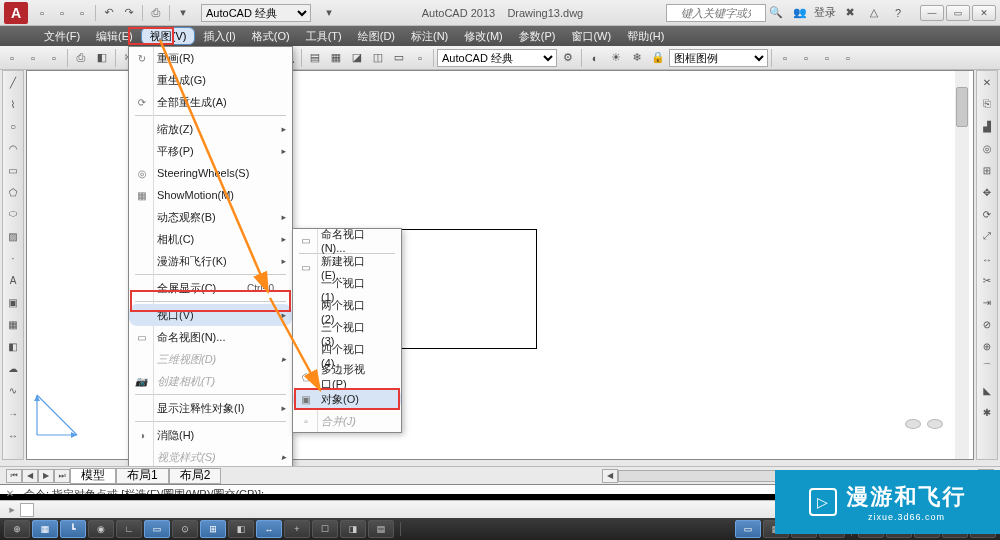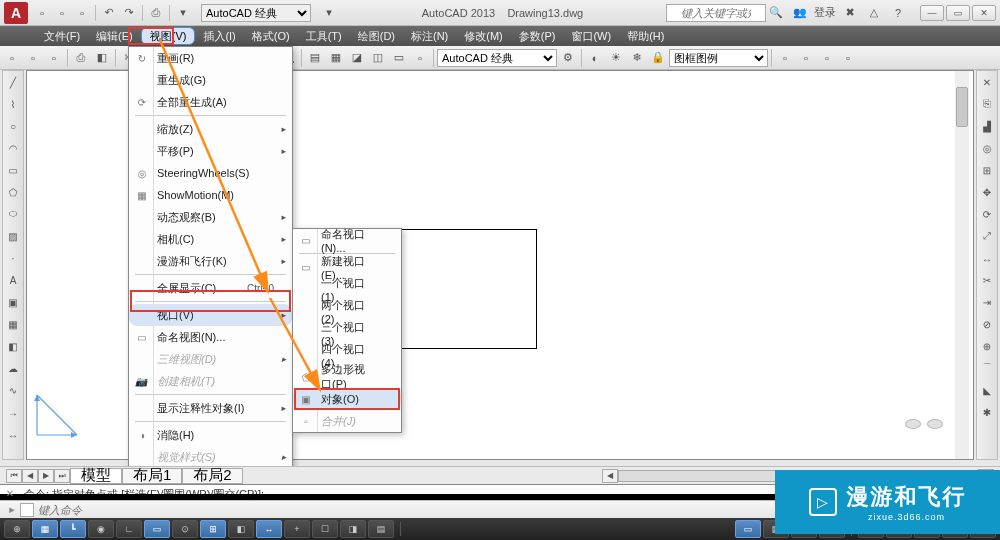--- a/index.html
+++ b/index.html
@@ -55,21 +55,21 @@
 .menu1 { top: 46px; left: 128px; width: 165px; }
 .menu2 { top: 228px; left: 292px; width: 110px; }
 .highlight-box { position: absolute; border: 2px solid #e53935; pointer-events: none; }
 
 
 .arrow-svg { position: absolute; top: 34px; left: 138px; pointer-events: none; }
 
 
 .tabs { position: absolute; left: 0; right: 0; bottom: 56px; height: 18px; background: #eaeaea; display: flex; align-items: center; padding: 0 6px; gap: 0; border-top: 1px solid #bbb; }
 .tab-btn { width: 16px; height: 14px; border: 1px solid #aaa; background: #f0f0f0; font-size: 8px; color: #555; }
-.tab-lbl { padding: 0 10px; height: 16px; display: flex; align-items: center; border: 1px solid #aaa; background: #f6f6f6; font-size: 15px; }
+.tab-lbl { padding: 0 10px; height: 16px; display: flex; align-items: center; border: 1px solid #aaa; background: #f6f6f6; font-size: 12px; }
 .tab-lbl.active { background: #fff; }
 .tab-scroll { flex: 1; }
 
 
 .cmdline { position: absolute; left: 0; right: 0; bottom: 22px; height: 34px; background: #f4f4f4; border-top: 1px solid #888; font-size: 11px; color: #333; }
 .cmd-history { padding: 2px 24px; line-height: 14px; color: #333; background: #fdfdfd; border-bottom: 7px solid #000000; height: 16px; overflow: hidden; white-space: nowrap; }
 .cmd-history2 { padding: 0 24px; line-height: 14px; height: 14px; background: #fdfdfd; }
 .cmd-input-row { position: absolute; left: 0; right: 0; bottom: 0; height: 18px; display: flex; align-items: center; background: #f0f0f0; border-top: 1px solid #bbb; }
 .cmd-caret { width: 16px; text-align: center; color: #888; }
 .cmd-badge { width: 14px; height: 14px; background: #fff; border: 1px solid #aaa; margin-right: 4px; }
@@ -402,21 +402,20 @@
 
 <div class="cmdline">
   <button class="cmd-close">✕</button>
   <div class="cmd-history">命令: 指定对角点或 [栏选(F)/圈围(WP)/圈交(CP)]:</div>
   <div class="cmd-history2">命令: *取消*</div>
 </div>
 <div class="cmd-input-row" style="position:absolute;left:0;right:0;bottom:22px;height:0"></div>
 <div style="position:absolute;left:0;right:0;bottom:22px;height:18px;background:linear-gradient(#f6f6f6,#e6e6e6);border-top:1px solid #bbb;display:flex;align-items:center;padding:0 4px">
   <span class="cmd-caret">▸</span>
   <span class="cmd-badge"></span>
-  <input class="cmd-input" placeholder="键入命令" style="">
 </div>
 
 <div class="statusbar">
   <div class="sb-btn">⊕</div>
   <div class="sb-btn on">▦</div>
   <div class="sb-btn on">┗</div>
   <div class="sb-btn">◉</div>
   <div class="sb-btn">∟</div>
   <div class="sb-btn on">▭</div>
   <div class="sb-btn">⊙</div>

